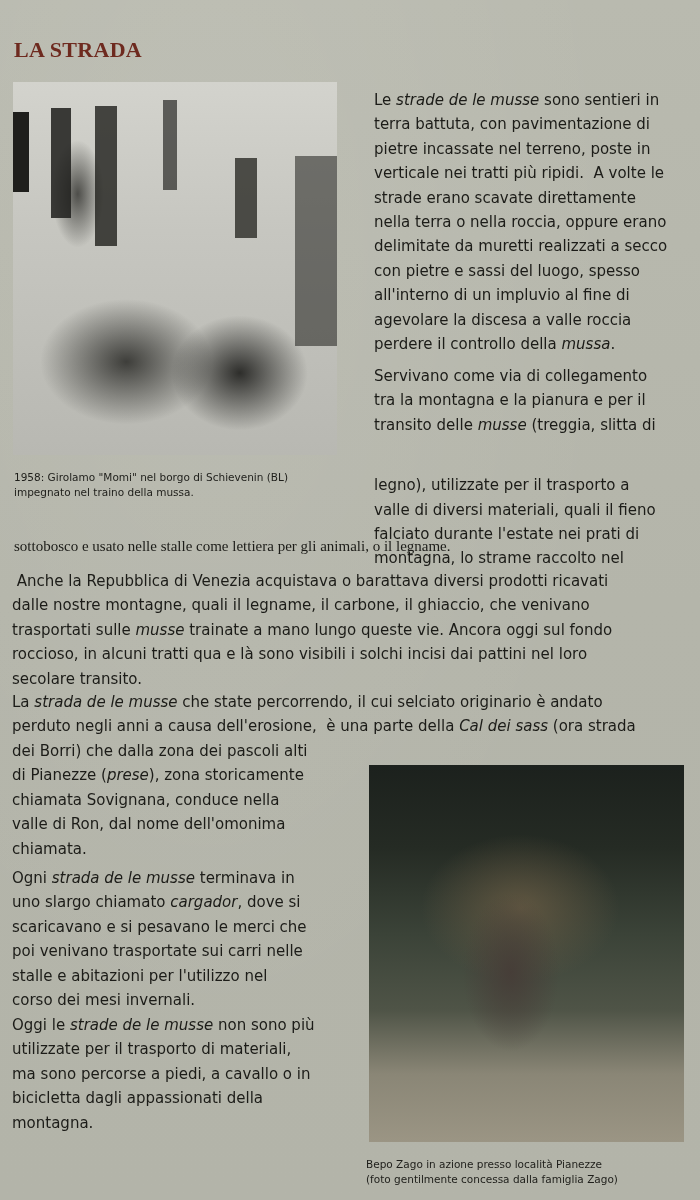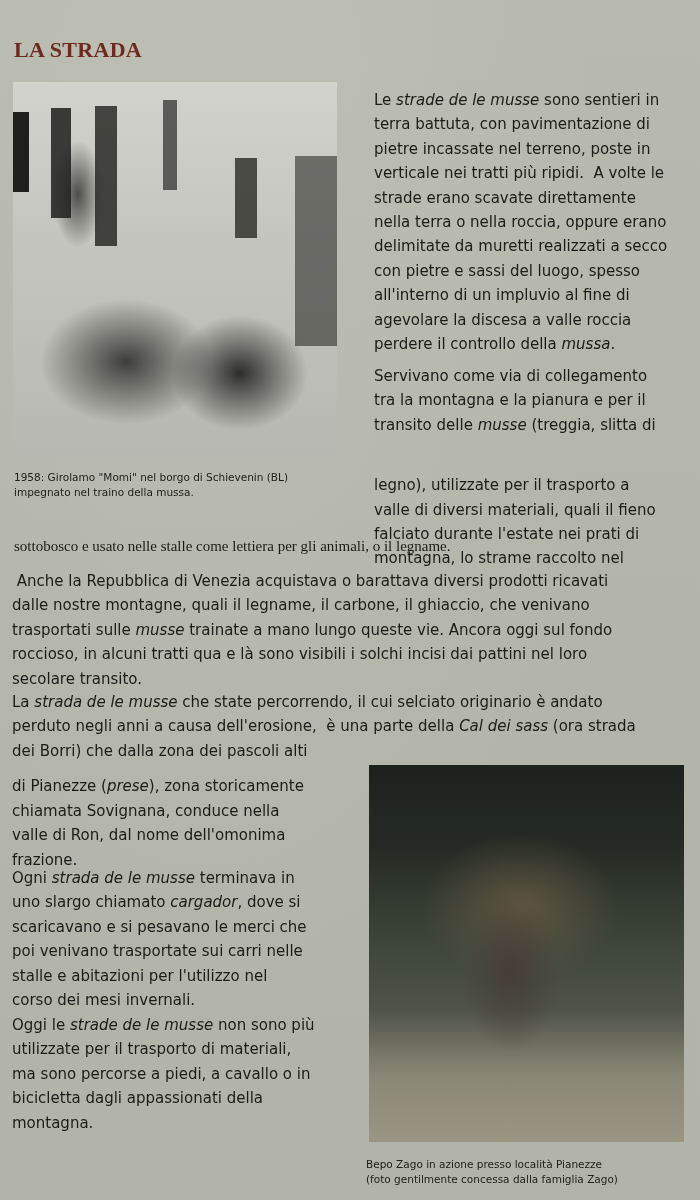--- a/index.html
+++ b/index.html
@@ -101,24 +101,24 @@
     <div style="white-space: pre;">trasportati sulle <i>musse</i> trainate a mano lungo queste vie. Ancora oggi sul fondo</div>
     <div style="white-space: pre;">roccioso, in alcuni tratti qua e là sono visibili i solchi incisi dai pattini nel loro</div>
     <div style="white-space: pre;">secolare transito.</div>
   </div>
 <div class="p" id="p4w" style="left:12px;top:690px;">
     <div style="white-space: pre;">La <i>strada de le musse</i> che state percorrendo, il cui selciato originario è andato</div>
     <div style="white-space: pre;">perduto negli anni a causa dell'erosione,  è una parte della <i>Cal dei sass</i> (ora strada</div>
   </div>
 <div class="p" id="p4" style="left:12px;top:739px;">
     <div style="white-space: pre;">dei Borri) che dalla zona dei pascoli alti</div>
-    <div style="white-space: pre; margin-top: 11px;">di Pianezze (<i>prese</i>), zona storicamente</div>
+    <div style="white-space: pre;">di Pianezze (<i>prese</i>), zona storicamente</div>
     <div style="white-space: pre;">chiamata Sovignana, conduce nella</div>
     <div style="white-space: pre;">valle di Ron, dal nome dell'omonima</div>
-    <div style="white-space: pre;">frazione.</div>
+    <div style="white-space: pre;">chiamata.</div>
   </div>
 <div class="p" id="p5" style="left:12px;top:866px;">
     <div style="white-space: pre;">Ogni <i>strada de le musse</i> terminava in</div>
     <div style="white-space: pre;">uno slargo chiamato <i>cargador</i>, dove si</div>
     <div style="white-space: pre;">scaricavano e si pesavano le merci che</div>
     <div style="white-space: pre;">poi venivano trasportate sui carri nelle</div>
     <div style="white-space: pre;">stalle e abitazioni per l'utilizzo nel</div>
     <div style="white-space: pre;">corso dei mesi invernali.</div>
   </div>
 <div class="p" id="p6" style="left:12px;top:1013px;">

